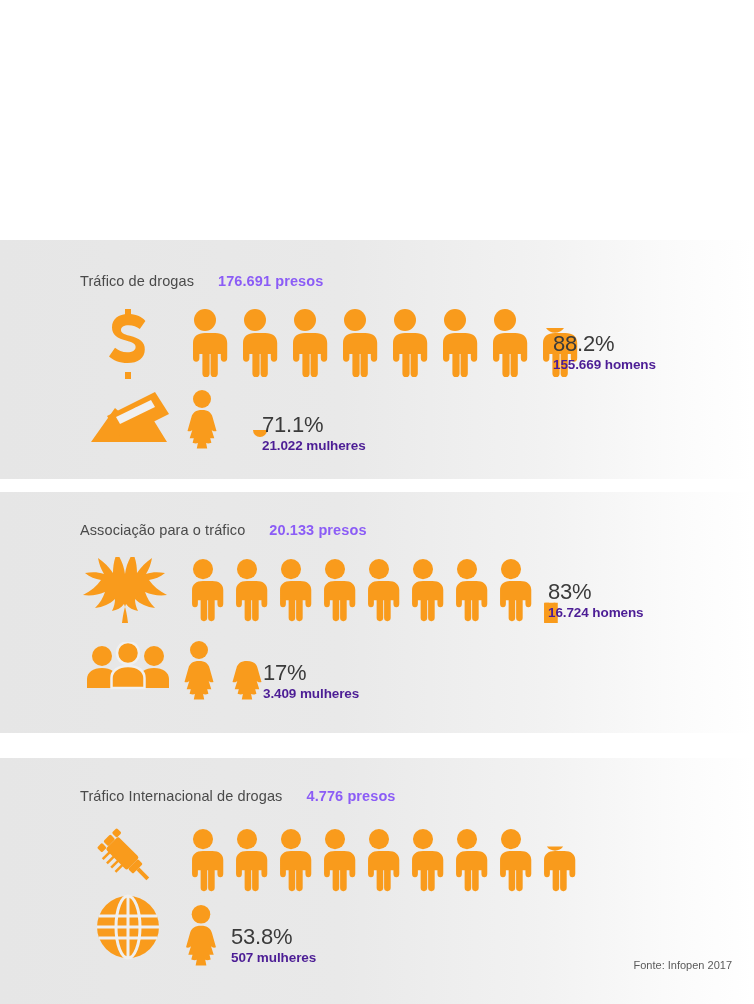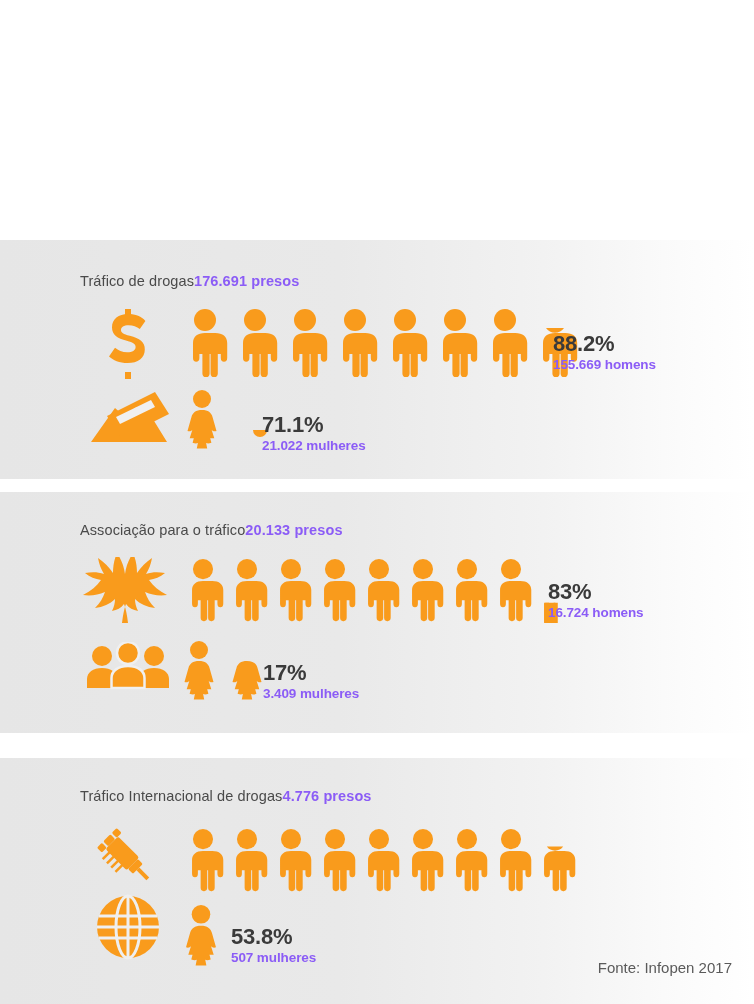--- a/index.html
+++ b/index.html
@@ -27,21 +27,21 @@
     position: absolute;
     left: 0;
     width: 754px;
     background: linear-gradient(to right, #e6e6e6 0%, #e9e9e9 45%, #f2f2f2 72%, #fbfbfb 90%, #ffffff 100%);
   }
   .band.b1 { top: 240px;  height: 239px; }
   .band.b2 { top: 492px;  height: 241px; }
   .band.b3 { top: 758px;  height: 246px; }
 
   
-  .sec-head { position: absolute; display: flex; align-items: center; gap: 0; }
+  .sec-head { position: absolute; display: flex; align-items: center; gap: 24px; }
   .sec-title {
     font-size: 14.5px;
     color: #4a4a4a;
     font-weight: normal;
     letter-spacing: 0.1px;
   }
   .sec-count {
     font-size: 14.5px;
     color: #8b5cf6;
     font-weight: bold;
@@ -53,39 +53,39 @@
   .icon-box { display: flex; align-items: center; justify-content: center; }
 
   
   .picto-row { position: absolute; display: flex; align-items: flex-end; }
   .picto { display: block; }
 
   
   .stat { position: absolute; }
   .stat-pct {
     font-size: 22px;
-    font-weight: bold;
+    font-weight: normal;
     color: #3a3a3a;
     line-height: 24px;
     letter-spacing: -0.2px;
   }
   .stat-sub {
     font-size: 13.5px;
     font-weight: bold;
-    color: #8b5cf6;
+    color: #4c1d95;
     line-height: 17px;
     letter-spacing: -0.1px;
   }
 
   
   .source {
     position: absolute;
     right: 22px;
     top: 959px;
-    font-size: 15px;
+    font-size: 11px;
     color: #5a5a5a;
   }
 </style>
 </head>
 <body>
 
 <div class="page">
 
 
   <div class="band b1"></div>

